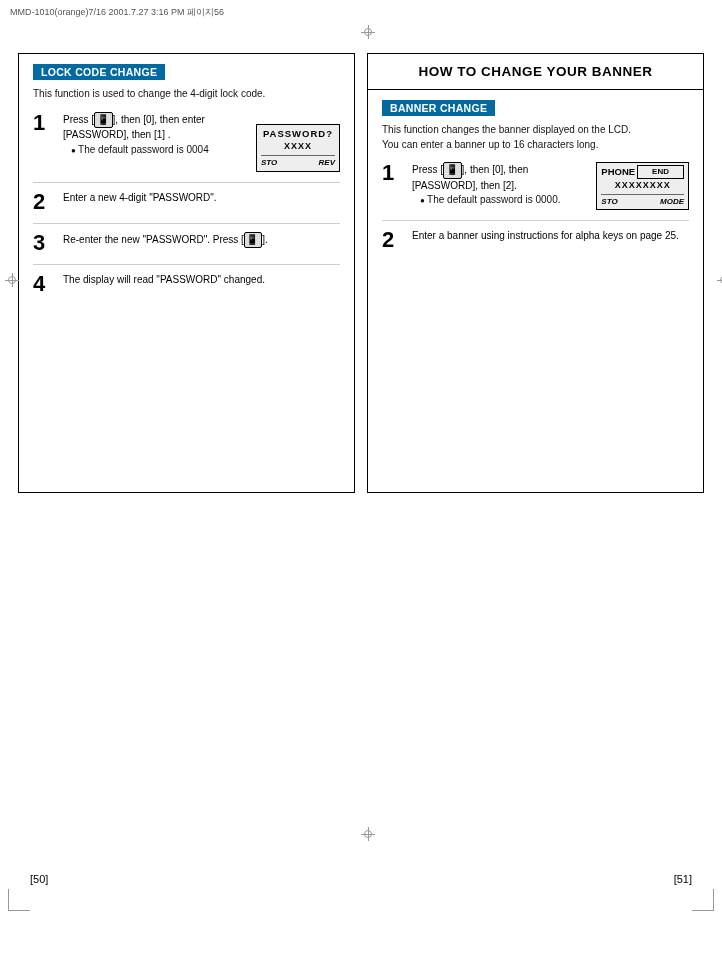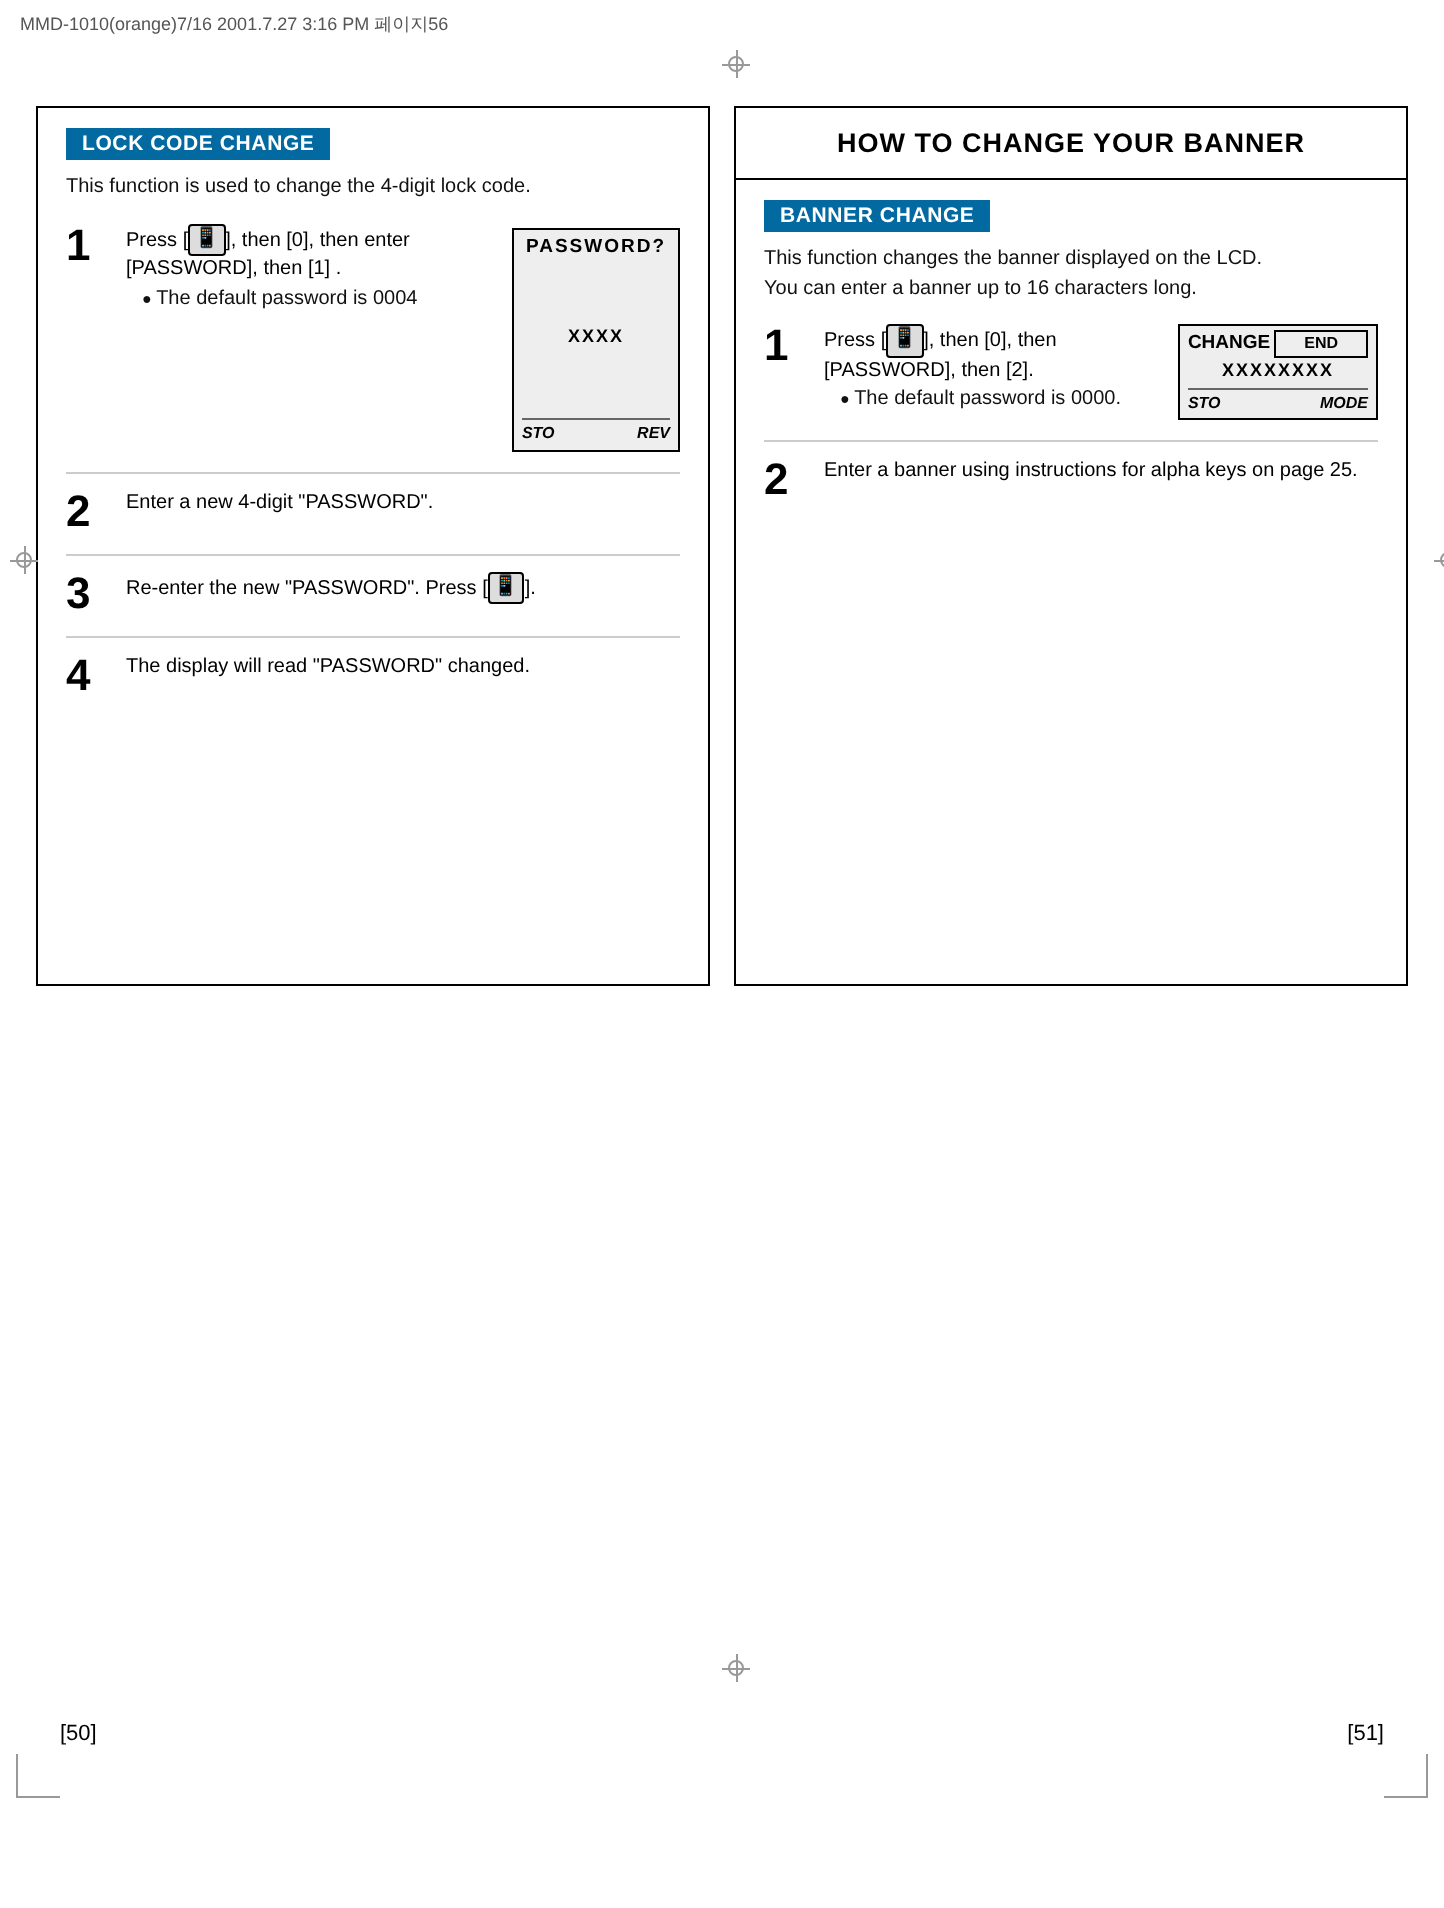--- a/index.html
+++ b/index.html
@@ -98,22 +98,21 @@
       border: 1.5px solid #000;
       font-size: 9px;
       font-weight: bold;
       padding: 2px 4px;
       min-width: 60px;
       text-align: center;
       background: #eee;
       display: flex;
       flex-direction: column;
       align-items: stretch;
-      margin-top: 2px;
-      gap: 32px;
+      margin-top: 12px;
     }
     .lcd-row1 {
       font-size: 9.5px;
       font-weight: bold;
       letter-spacing: 1px;
       text-align: left;
       padding: 0 2px;
     }
     .lcd-row2 {
       font-size: 9px;
@@ -300,21 +299,21 @@
         <div class="step-content">
           <div class="step-row">
             <div style="flex:1;">
               <div>Press [<span class="phone-icon">📱</span>], then [0], then [PASSWORD], then [2].</div>
               <ul class="bullet">
                 <li>The default password is 0000.</li>
               </ul>
             </div>
             <div class="lcd-box2">
               <div class="lcd2-row1">
-                <span class="lcd2-banner">CHANGE</span>
+                <span class="lcd2-banner">PHONE</span>
                 <span class="lcd2-end">END</span>
               </div>
               <div class="lcd-row2">XXXXXXXX</div>
               <div class="lcd-bottom-row">
                 <span>STO</span>
                 <span>MODE</span>
               </div>
             </div>
           </div>
         </div>
@@ -341,21 +340,21 @@
 </div>
 
 <div style="position:relative; height:30px; margin-top: 320px;">
   <div style="position:absolute; left:50%; top:4px; transform:translateX(-50%);">
     <div class="crosshair">
         <div class="crosshair-circle"></div>
       </div>
   </div>
 </div>
 
-<div style="display:flex; flex-direction:row; justify-content:space-between; padding: 0 30px; margin-top: 8px;">
+<div style="display:flex; flex-direction:row; justify-content:space-between; padding: 0 30px; margin-top: 20px;">
   <span>[50]</span>
   <span>[51]</span>
 </div>
 
 <div style="display:flex; flex-direction:row; justify-content:space-between; padding: 0 8px; margin-top:4px;">
   <div style="width:22px; height:22px; border-left:1.5px solid #999; border-bottom:1.5px solid #999;"></div>
   <div style="width:22px; height:22px; border-right:1.5px solid #999; border-bottom:1.5px solid #999;"></div>
 </div>
 
 </body></html>

